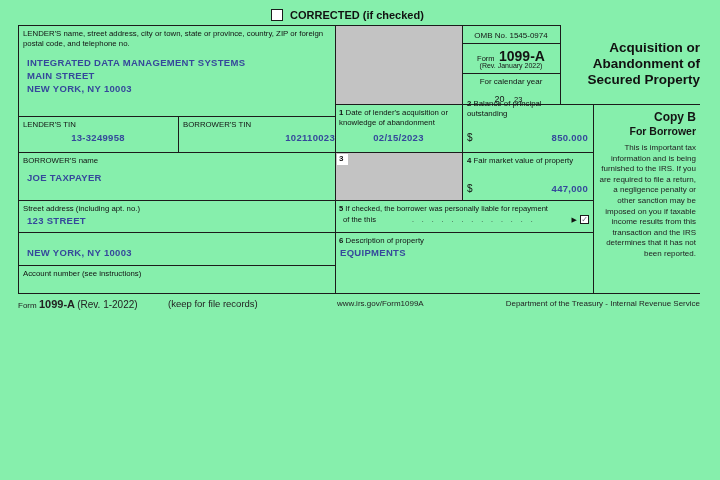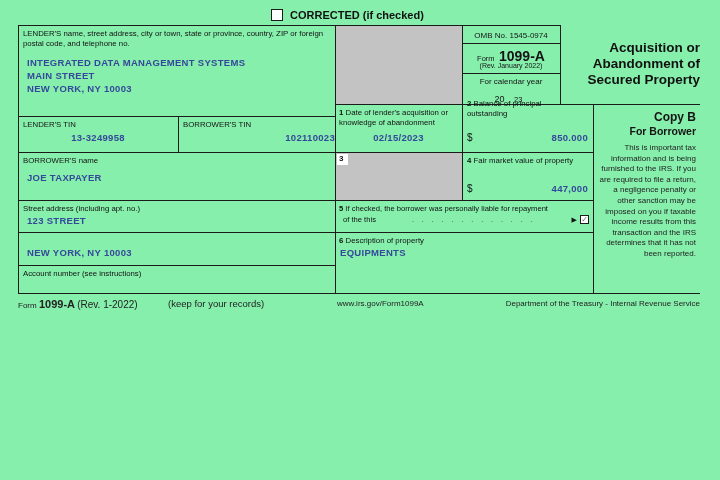--- a/index.html
+++ b/index.html
@@ -138,17 +138,17 @@
     <div class="c1">Copy B</div>
     <div class="c2">For Borrower</div>
     <div class="c3">This is important tax information and is being furnished to the IRS. If you are required to file a return, a negligence penalty or other sanction may be imposed on you if taxable income results from this transaction and the IRS determines that it has not been reported.</div>
   </div>
 
   <div class="footer" style="left:18px;top:298px;">
     <span style="font-size:8px;">Form</span>
     <span style="font-size:11px;font-weight:700;">1099-A</span>
     <span style="font-size:10px;">(Rev. 1-2022)</span>
   </div>
-  <div class="footer" style="left:168px;top:298px;font-size:9.5px;">(keep for your records)</div>
+  <div class="footer" style="left:168px;top:298px;font-size:9.5px;">(keep for file records)</div>
   <div class="footer" style="left:337px;top:299px;">www.irs.gov/Form1099A</div>
   <div class="footer" style="left:470px;top:299px;width:230px;text-align:right;">Department of the Treasury - Internal Revenue Service</div>
 
 </div>
 
 </body></html>

